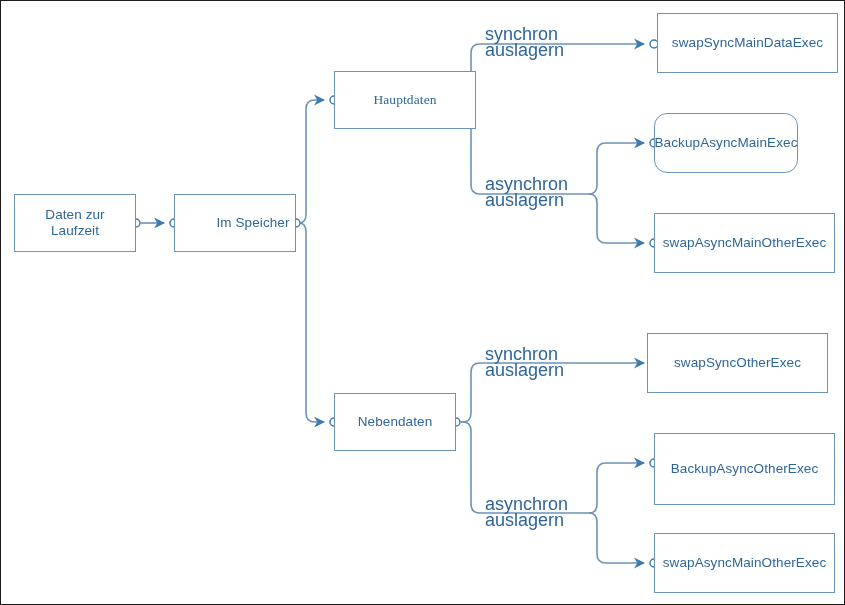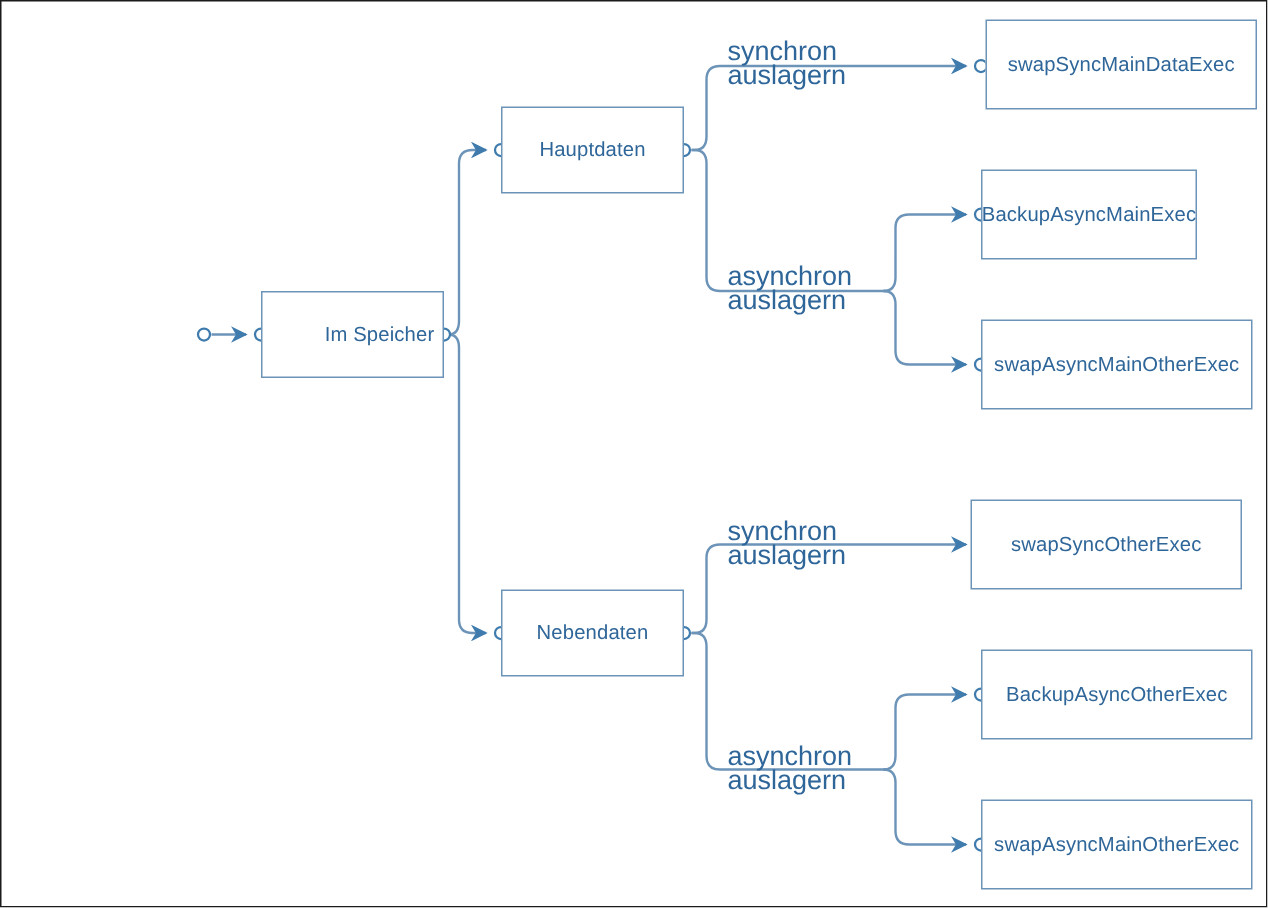--- a/index.html
+++ b/index.html
@@ -92,36 +92,38 @@
       <circle cx="455" cy="421" r="4"></circle>
       <circle cx="653" cy="43" r="4"></circle>
       <circle cx="653" cy="142" r="4"></circle>
       <circle cx="653" cy="242" r="4"></circle>
       <circle cx="653" cy="362" r="4"></circle>
       <circle cx="653" cy="462" r="4"></circle>
       <circle cx="653" cy="562" r="4"></circle>
     </g>
   </svg>
 
+  <div class="node" style="left:13px; top:193px; width:122px; height:58px;">Daten zur
+Laufzeit</div>
 
   <div class="node" style="left:173px; top:193px; width:122px; height:58px;padding-left:36px;">Im Speicher</div>
 
-  <div class="node" style="left:333px; top:70px; width:122px; height:58px;">Hauptdaten</div>
+  <div class="node" style="left:333px; top:70px; width:142px; height:58px;font-family:Liberation Serif, serif;">Hauptdaten</div>
 
   <div class="node" style="left:333px; top:392px; width:122px; height:58px;">Nebendaten</div>
 
   <div class="node" style="left:656px; top:12px; width:181px; height:60px;">swapSyncMainDataExec</div>
 
-  <div class="node" style="left:653px; top:112px; width:144px; height:60px;">BackupAsyncMainExec</div>
+  <div class="node" style="left:653px; top:112px; width:144px; height:60px;border-radius:13px;">BackupAsyncMainExec</div>
 
   <div class="node" style="left:653px; top:212px; width:181px; height:60px;">swapAsyncMainOtherExec</div>
 
   <div class="node" style="left:622px; top:332px; width:181px; height:60px;margin-left:24px;">swapSyncOtherExec</div>
 
-  <div class="node" style="left:653px; top:432px; width:181px; height:60px;">BackupAsyncOtherExec</div>
+  <div class="node" style="left:653px; top:432px; width:181px; height:72px;">BackupAsyncOtherExec</div>
 
   <div class="node" style="left:653px; top:532px; width:181px; height:60px;">swapAsyncMainOtherExec</div>
 
   <div class="edge-label" style="left:484px; top:25px;">synchron
 auslagern</div>
 
   <div class="edge-label" style="left:484px; top:175px;">asynchron
 auslagern</div>
 
   <div class="edge-label" style="left:484px; top:345px;">synchron

